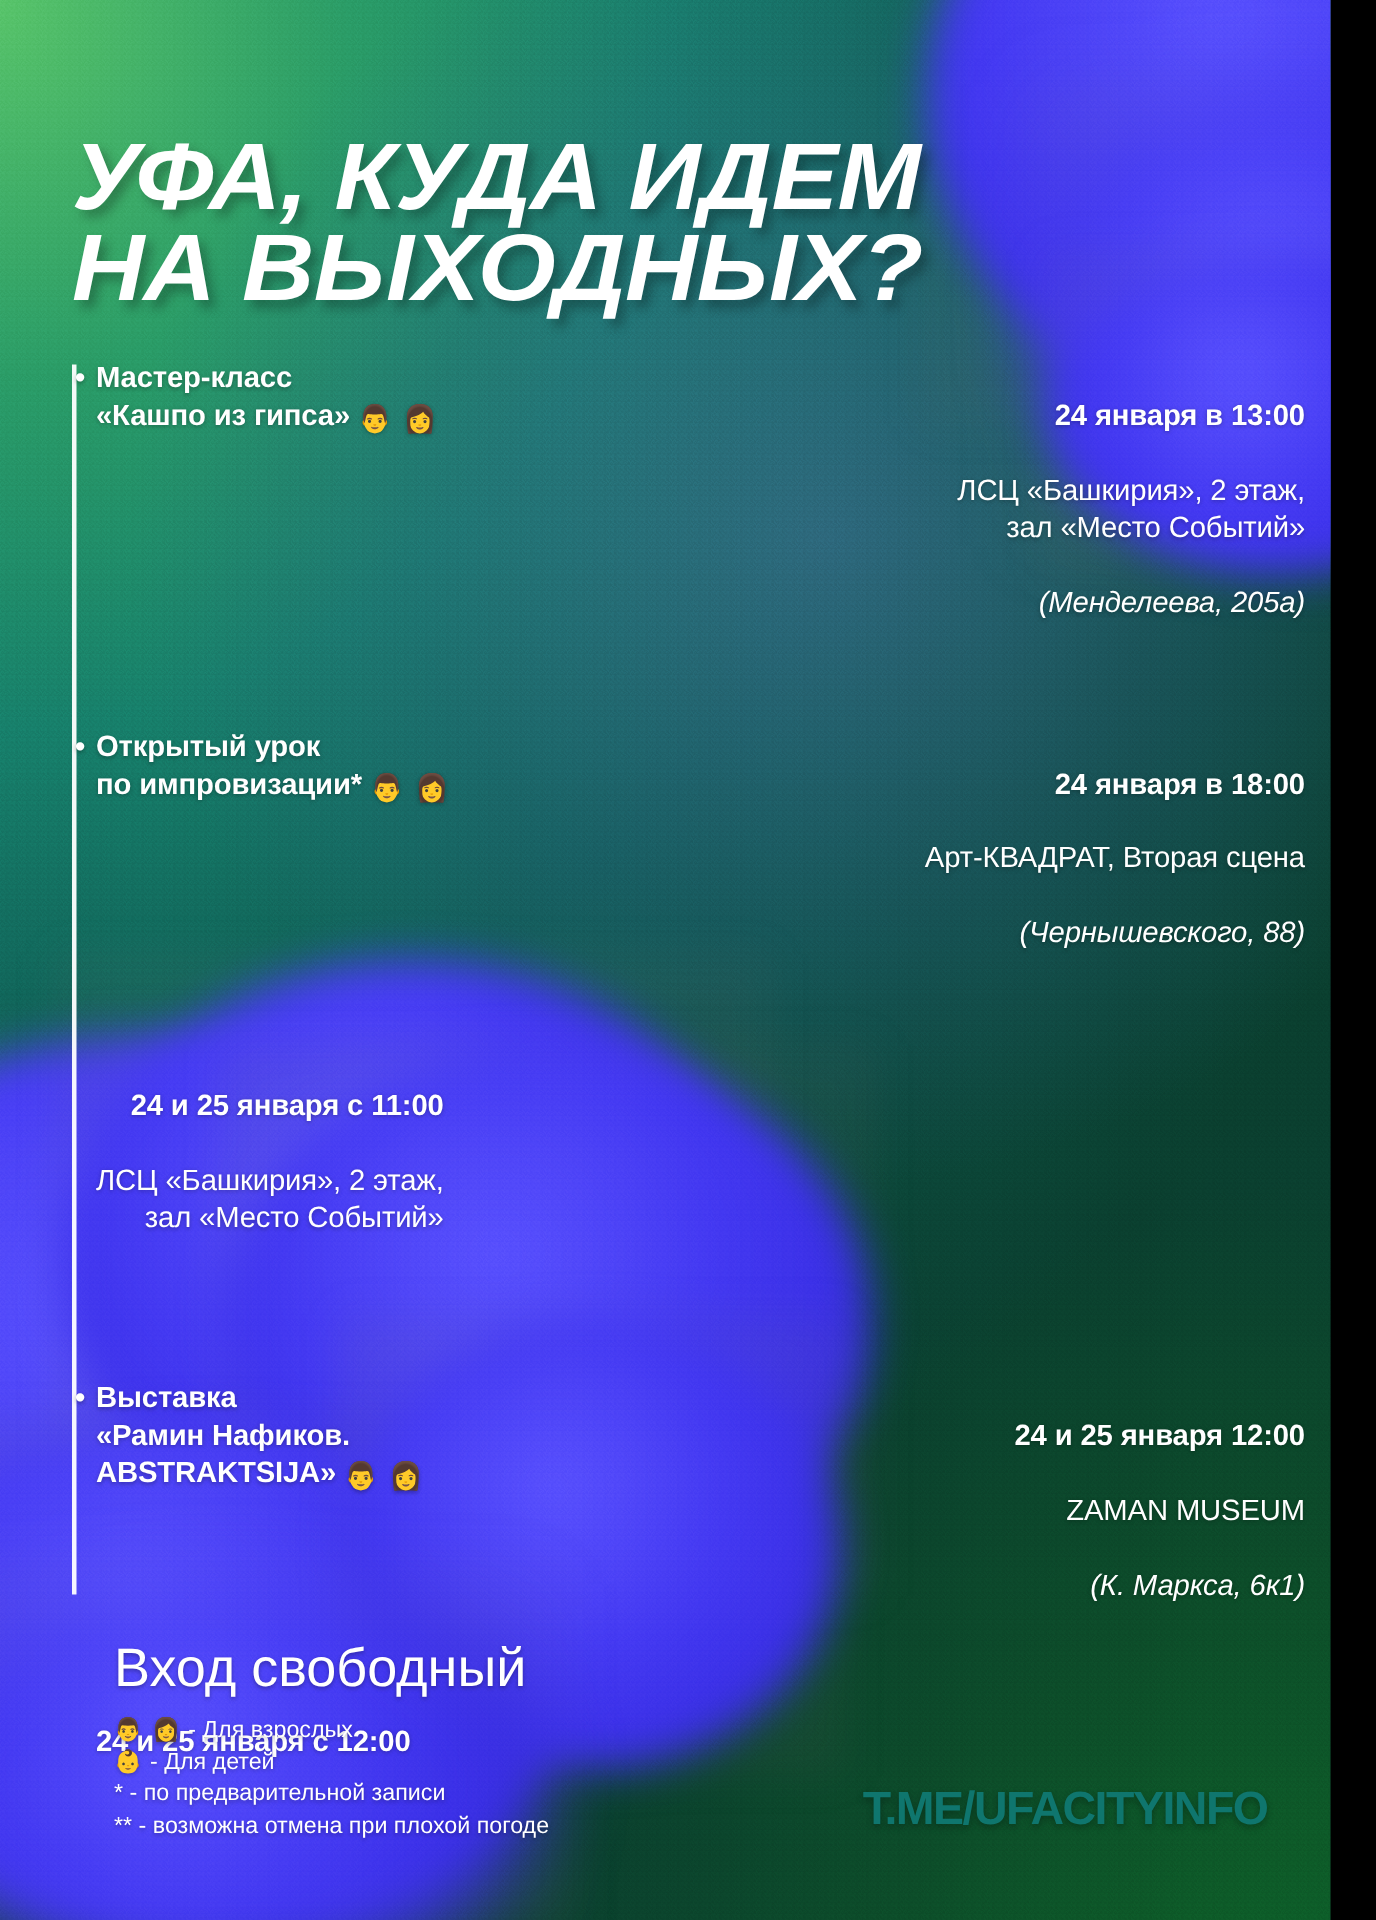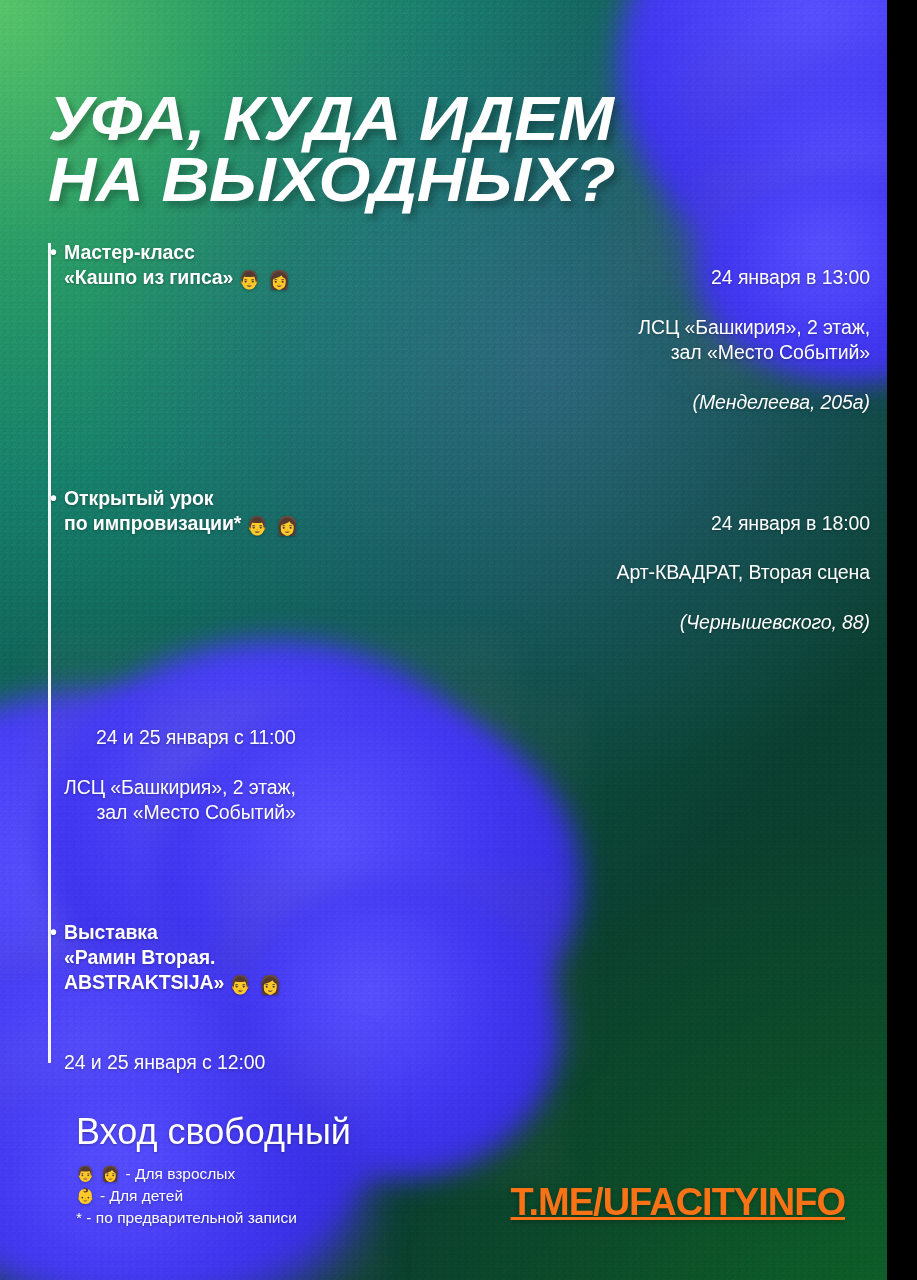--- a/index.html
+++ b/index.html
@@ -141,21 +141,21 @@
   .ev-right {
     text-align: right;
     font-size: 19.5px;
     line-height: 1.28;
     letter-spacing: -0.1px;
     white-space: pre-line;
     text-shadow: 0 1px 3px rgba(0,0,0,.30);
   }
   .ev-right .when {
     display: block;
-    font-weight: 400;
+    font-weight: 700;
   }
   .ev-right .place {
     display: block;
     font-weight: 400;
     white-space: pre-line;
   }
   .ev-right .addr {
     display: block;
     font-weight: 400;
     font-style: italic;
@@ -185,27 +185,26 @@
     font-family: "DejaVu Sans", sans-serif;
     font-size: 15px;
     letter-spacing: 1px;
   }
   .legend-row .star { font-weight: 400; }
 
   .channel {
     position: absolute;
     right: 42px;
     bottom: 56px;
-    font-size: 38px;
+    font-size: 31px;
     font-weight: 900;
     letter-spacing: -1px;
     text-transform: uppercase;
-    color: #f97316;
+    color: #0f766e;
     text-shadow: 0 2px 5px rgba(0,0,0,.30);
-    text-decoration: underline;
   }
 </style>
 </head>
 <body>
 
 <div id="poster">
 
   <div class="bg-base"></div>
   <div class="bg-teal-mid"></div>
   <div class="bg-green-br"></div>
@@ -282,23 +281,28 @@
           <span class="when">24 и 25 января с 11:00</span>
           <span class="place">ЛСЦ «Башкирия», 2 этаж,
 зал «Место Событий»</span>
           <span class="addr"></span>
         </div>
       </div>
 
       <div class="event" style="margin-top:45px;">
         <div class="ev-left">
           <span class="bullet">•</span><span style="white-space:pre-line;">Выставка
-«Рамин Вторая.
+«Рамин Нафиков.
 ABSTRAKTSIJA»</span>
           <span class="emo">👨 👩</span>
+        </div>
+        <div class="ev-right">
+          <span class="when">24 и 25 января 12:00</span>
+          <span class="place">ZAMAN MUSEUM</span>
+          <span class="addr">(К. Маркса, 6к1)</span>
         </div>
       </div>
 
       <div class="event" style="margin-top:29px;">
         <div class="ev-right">
           <span class="when">24 и 25 января с 12:00</span>
           <span class="addr"></span>
         </div>
       </div>
 
@@ -312,18 +316,22 @@
         <span>- Для взрослых</span>
       </div>
       <div class="legend-row">
         <span class="emo">👶</span>
         <span>- Для детей</span>
       </div>
       <div class="legend-row">
         <span class="star">*</span>
         <span>- по предварительной записи</span>
       </div>
+      <div class="legend-row">
+        <span class="star">**</span>
+        <span>- возможна отмена при плохой погоде</span>
+      </div>
     </div>
 
     <div class="channel">T.ME/UFACITYINFO</div>
 
   </div>
 </div>
 
 </body></html>

